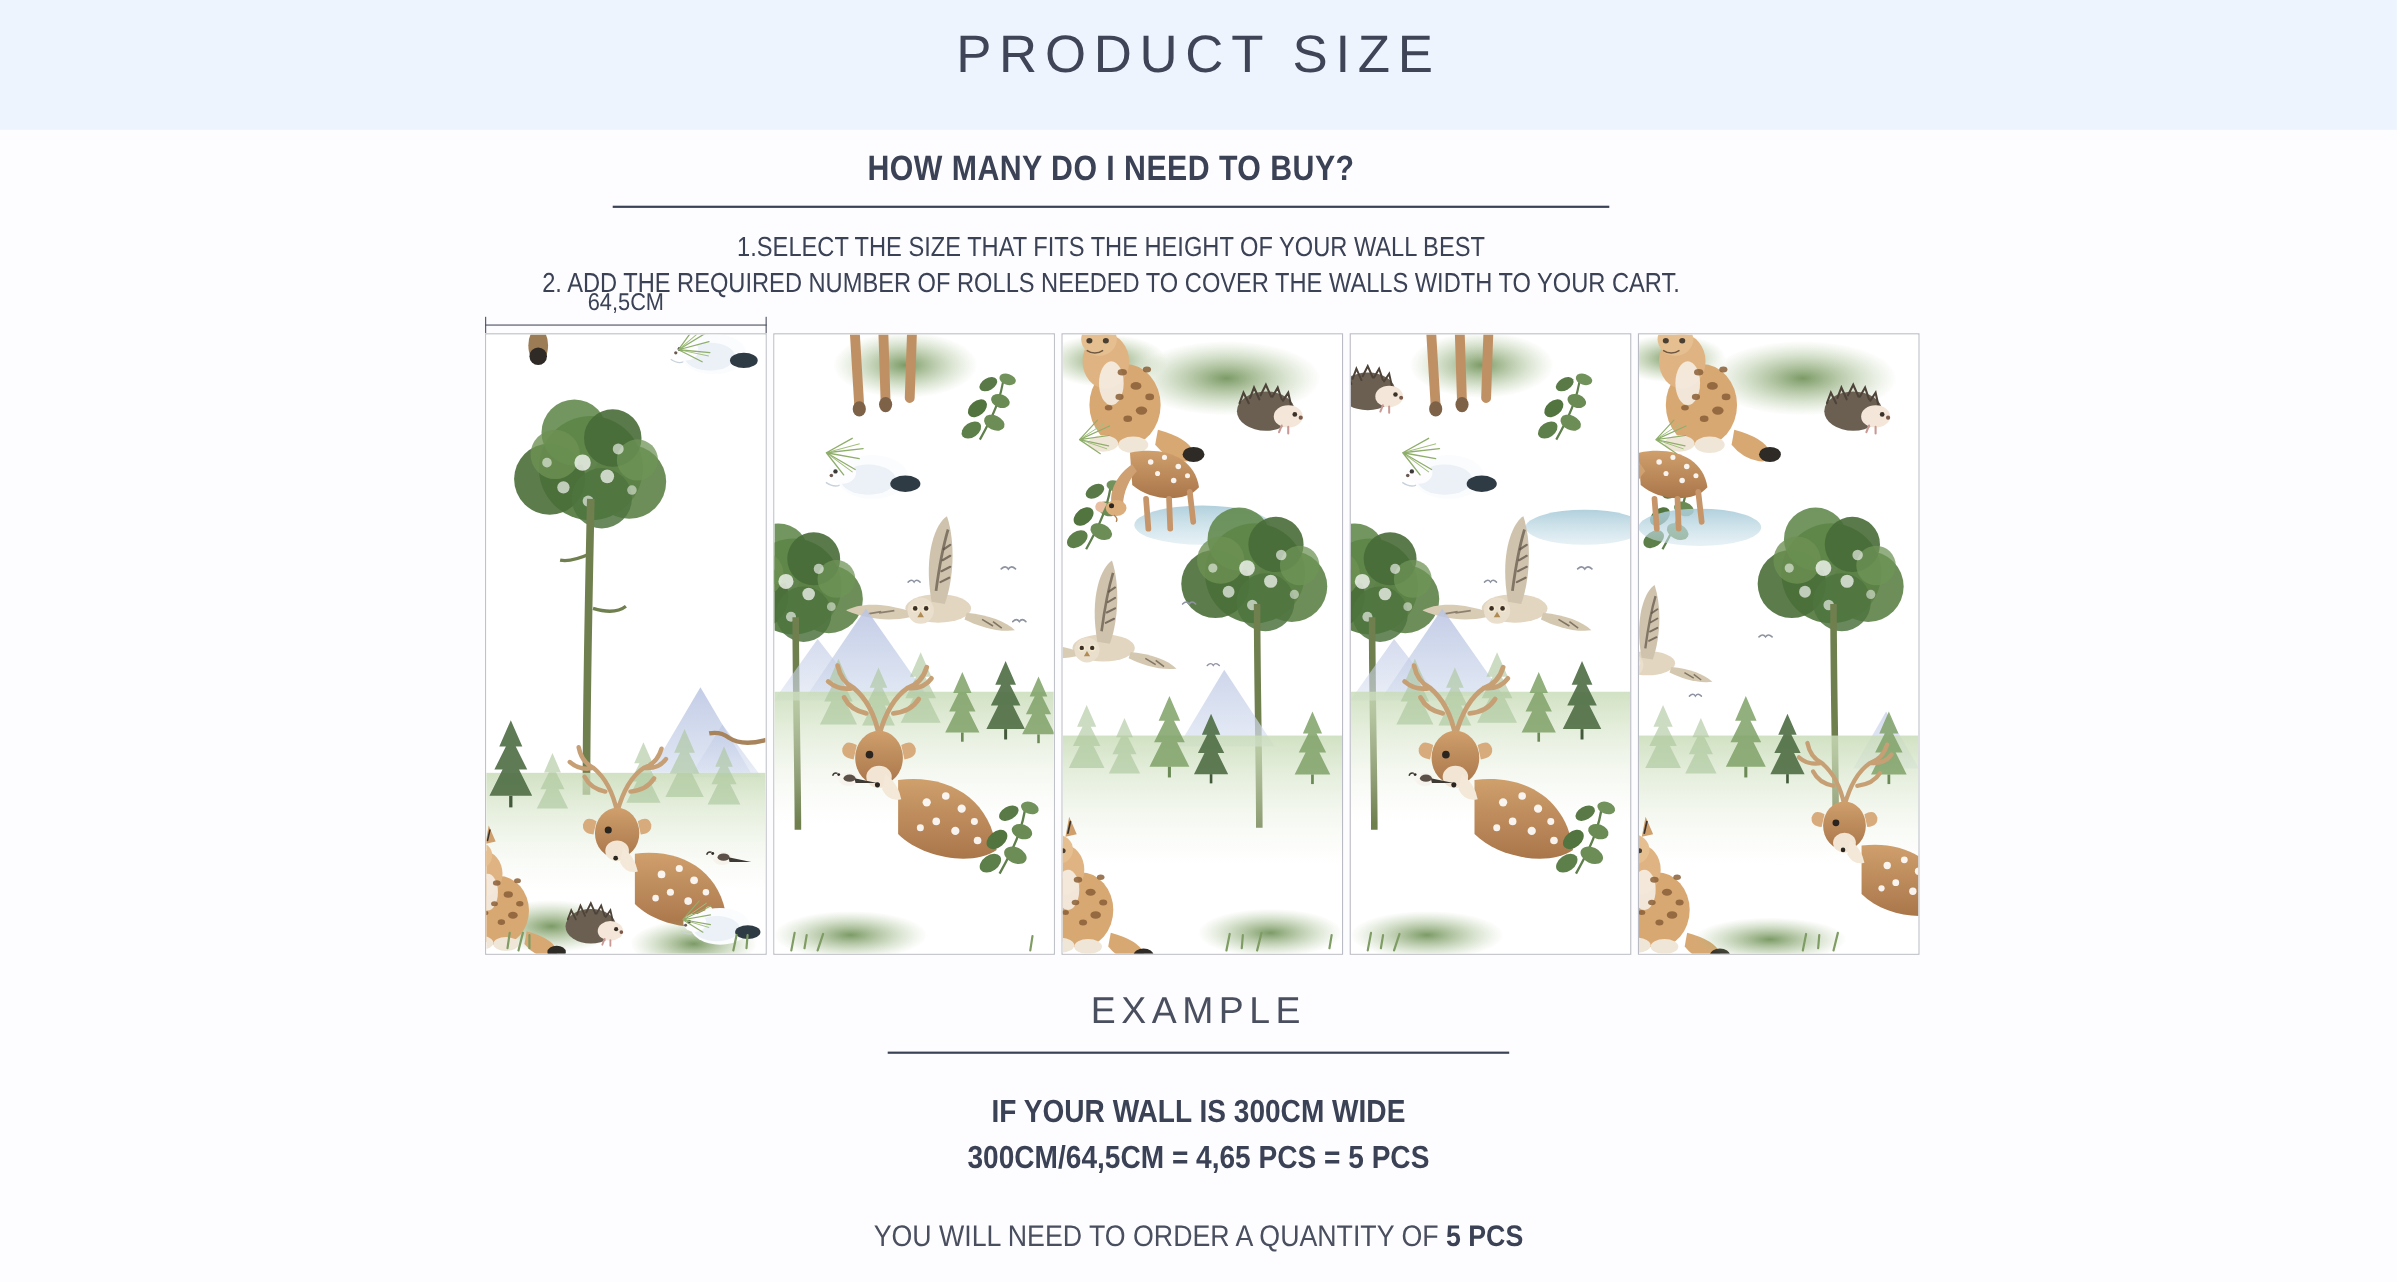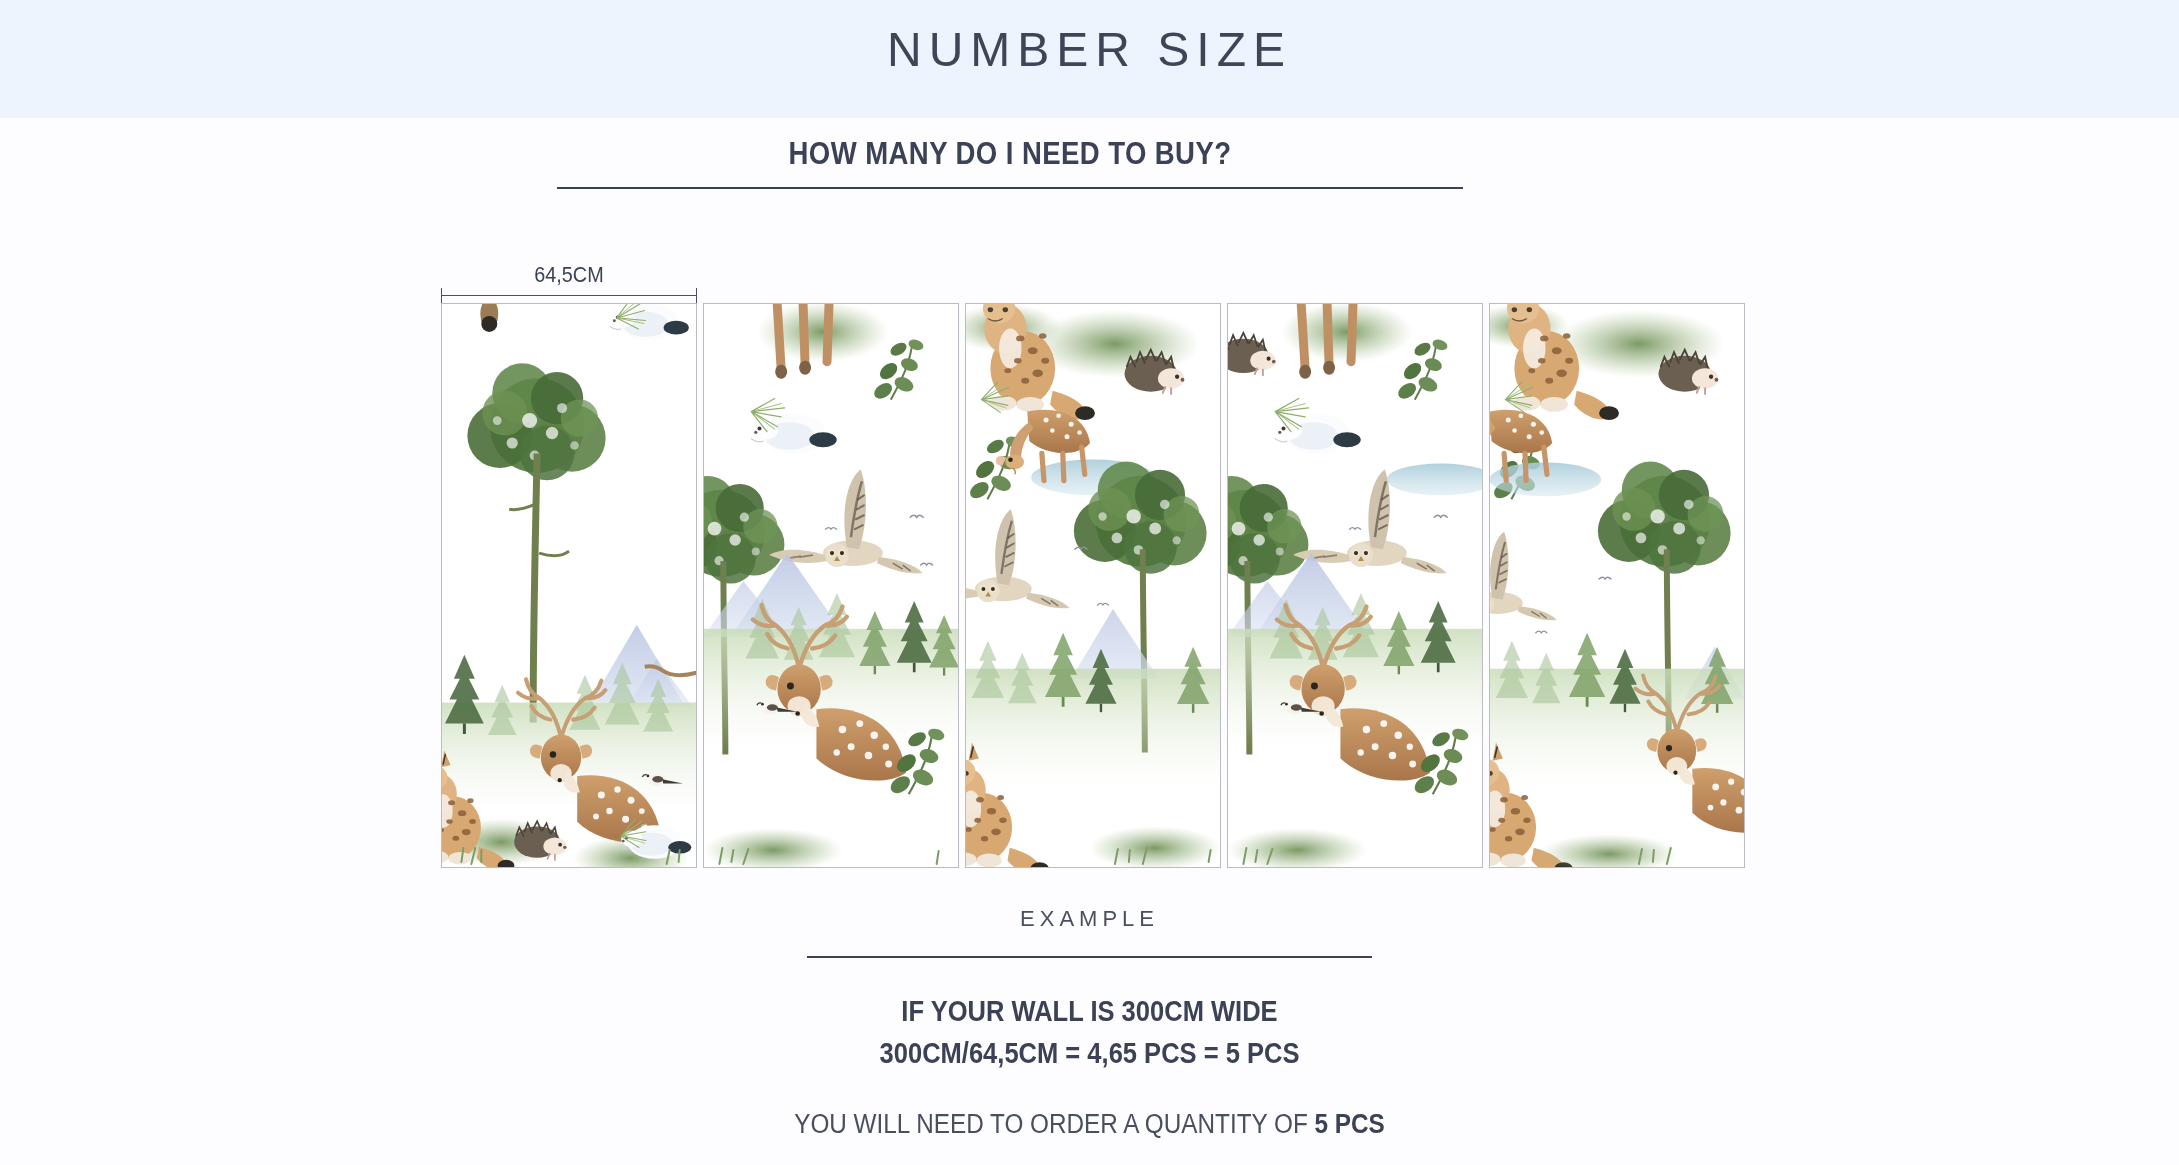--- a/index.html
+++ b/index.html
@@ -82,21 +82,21 @@
     overflow:hidden;
     position:relative;
   }
   .panel svg{display:block;width:100%;height:100%;}
 
   
   .example{
     position:absolute;left:0;top:898px;width:2179px;text-align:center;
   }
   .example-title{
-    font-size:22px;font-weight:300;letter-spacing:5px;color:#4a4f60;
+    font-size:34px;font-weight:300;letter-spacing:5px;color:#4a4f60;
     line-height:42px;
   }
   .rule-example{
     width:565px;height:2px;background:#3b4256;margin:16px auto 0 auto;
   }
   .example-lines{margin-top:32px;text-align:center;}
   .example-strong{
     font-size:29px;font-weight:700;color:#3b4256;line-height:42px;
     transform:scaleX(0.88);
   }
@@ -104,25 +104,29 @@
     margin-top:32px;
     font-size:27px;font-weight:300;color:#4a4f60;line-height:36px;
     transform:scaleX(0.9);
   }
   .example-foot b{font-weight:700;color:#3b4256;}
 </style>
 </head>
 <body>
 
 <div class="header-band"></div>
-<div class="page-title">NUMBER SIZE</div>
+<div class="page-title">PRODUCT SIZE</div>
 
 <div class="intro">
   <div class="intro-title">HOW MANY DO I NEED TO BUY?</div>
   <div class="rule-main"></div>
+  <div class="steps">
+    <div class="step-line">1.SELECT THE SIZE THAT FITS THE HEIGHT OF YOUR WALL BEST</div>
+    <div class="step-line">2. ADD THE REQUIRED NUMBER OF ROLLS NEEDED TO COVER THE WALLS WIDTH TO YOUR CART.</div>
+  </div>
 </div>
 
 <div class="dim-label">64,5CM</div>
 <div class="dim-line"></div>
 <div class="dim-cap left"></div>
 <div class="dim-cap right"></div>
 
 <div class="panels">
 
   <div class="panel">

